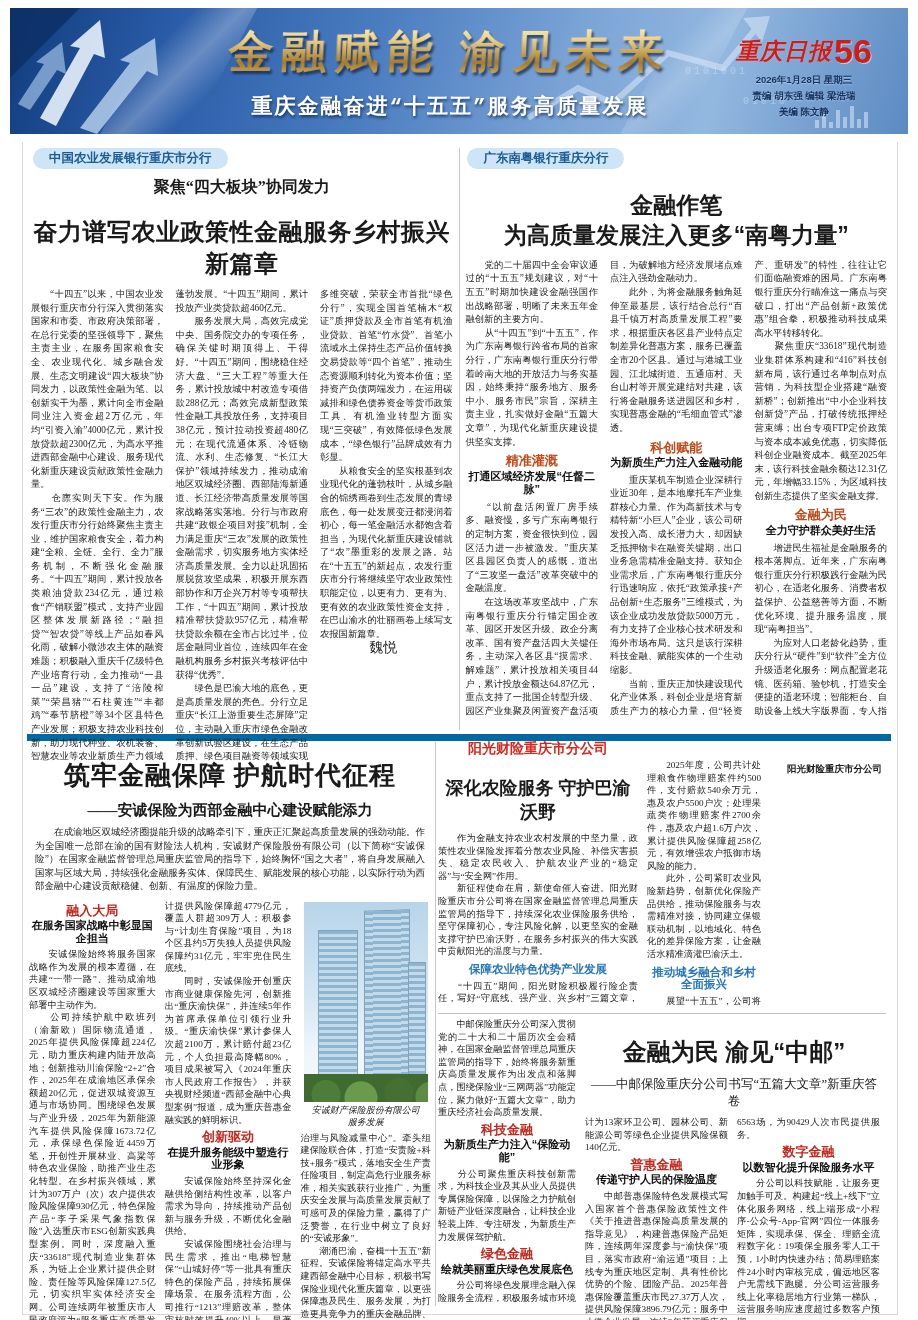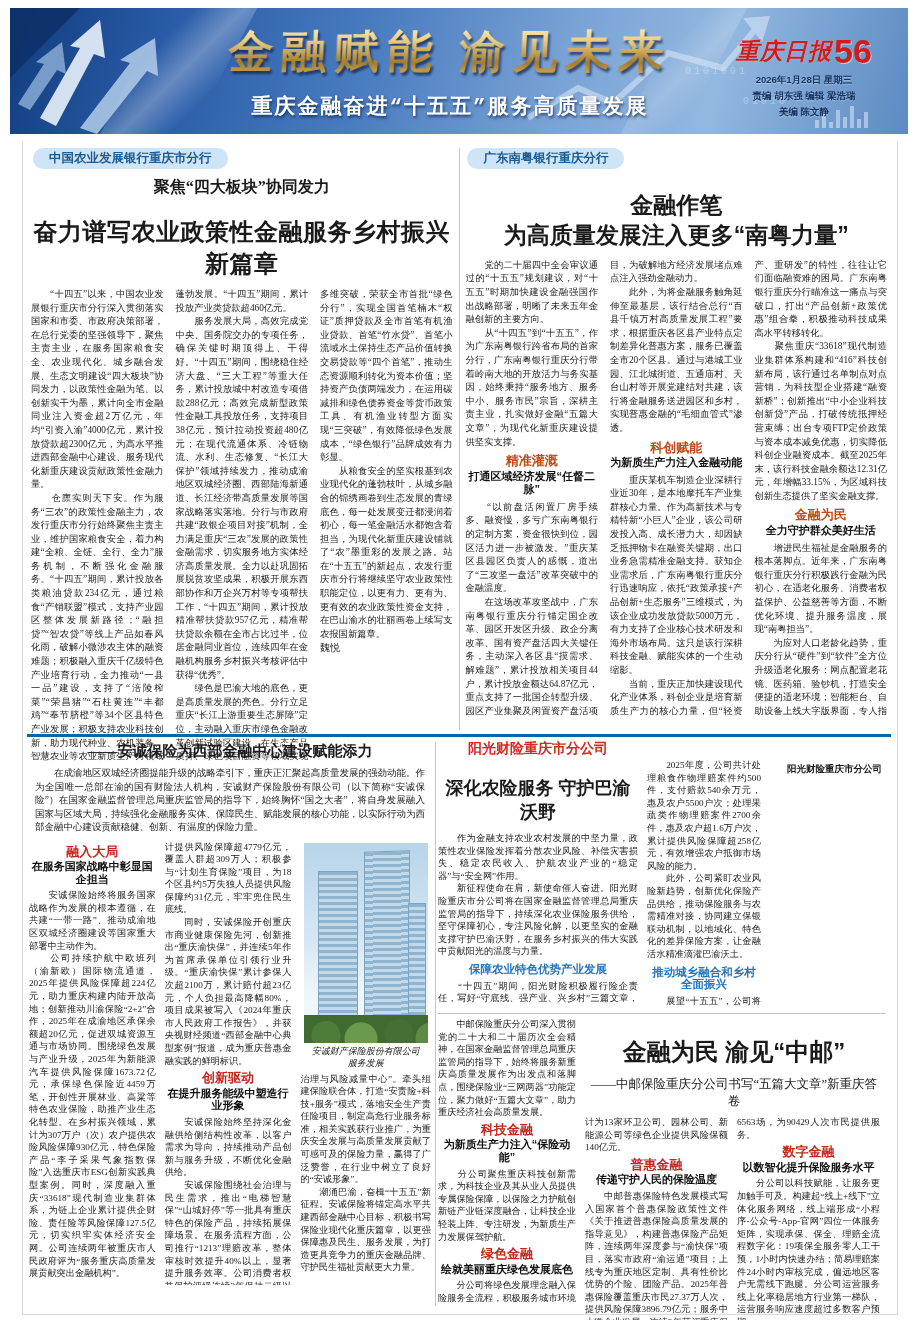--- a/index.html
+++ b/index.html
@@ -25,39 +25,39 @@
     vertical-align:-4px;margin-left:2px;text-shadow:1px 1px 0 rgba(255,255,255,.5);}
   .date-line{font-family:"Liberation Sans",sans-serif;font-size:9.5px;font-weight:bold;color:#14325f;
     margin-top:3px;text-shadow:0 1px 1px rgba(255,255,255,.35);}
   .bin{position:absolute;font-family:"Liberation Mono","DejaVu Sans Mono",monospace;color:rgba(230,240,255,.4);font-size:10px;letter-spacing:3px;}
   .b1{right:160px;top:58px;} .b2{right:120px;top:88px;}
   .bars{position:absolute;right:40px;bottom:6px;display:flex;align-items:flex-end;gap:3px;height:26px;opacity:.55;}
   .bars i{display:block;width:4px;background:#dce9f8;}
   
   .frame{position:absolute;left:22px;top:142px;width:874px;height:1172px;
     border-left:1px solid #d8d8d8;border-right:1px solid #d8d8d8;border-bottom:1px solid #d8d8d8;}
-  .top-articles{position:absolute;left:4px;top:2px;width:864px;height:590px;display:flex;border-bottom:3px solid #0369a1;}
+  .top-articles{position:absolute;left:4px;top:2px;width:864px;height:590px;display:flex;border-bottom:7px solid #0369a1;}
   .top-art{width:425px;padding:2px 4px;}
   .vdiv{width:1px;background:#c9c9c9;margin:4px 2px;}
   .tag{display:inline-block;background:#cde5f6;color:#1d5c93;font-family:"Liberation Sans",sans-serif;
     font-size:12.5px;font-weight:bold;padding:2px 16px;border-radius:11px;margin:2px 0 4px 2px;}
   .kicker{text-align:center;font-weight:bold;font-size:16px;margin:4px 0 2px;}
   h1.head{font-family:"Liberation Sans",sans-serif;font-weight:900;text-align:center;margin:18px 0 8px;}
   .h-bank1{font-size:24px;letter-spacing:0.5px;}
   .h-bank2{font-size:23px;line-height:1.3;margin-top:6px;}
   .body-cols{column-count:3;column-gap:12px;column-fill:auto;height:478px;overflow:hidden;
     font-size:9.3px;line-height:13.6px;text-align:justify;}
   .para{margin:0;white-space:pre-line;}
   .sub{text-align:center;margin:5px 0 4px;break-inside:avoid;}
   .sub .l1{font-size:13px;font-weight:bold;font-family:"Liberation Sans",sans-serif;}
   .sub .l2{font-size:11px;font-weight:bold;color:#111;font-family:"Liberation Sans",sans-serif;margin-top:2px;}
   .sub.orange .l1{color:#bf4a1a;}
   .sub.red .l1{color:#c2281e;}
   .sub.blue .l1{color:#2776b8;font-size:11.5px;}
-  .byline{text-align:left;padding-right:6px;font-size:10px;}
+  .byline{text-align:center;padding-right:6px;font-size:14px;}
   .sig{text-align:right;padding-right:4px;font-size:9.5px;font-weight:bold;margin-top:4px;}
   
   .bottom{position:absolute;left:4px;top:596px;width:864px;height:572px;display:flex;}
   .ancheng{width:402px;padding:2px 2px;}
   .h-ancheng{font-size:26px;letter-spacing:1px;margin:2px 0 2px;}
   .sub-title{text-align:center;font-weight:bold;font-size:15px;margin:2px 0 6px;}
   .intro{font-size:9.5px;line-height:13.5px;text-align:justify;white-space:pre-line;margin:0 6px 6px;}
   .col-row{display:flex;gap:9px;}
   .ncol{font-size:9.2px;line-height:12.6px;text-align:justify;overflow:hidden;}
   .ac-col{width:128px;height:444px;}
@@ -178,20 +178,21 @@
             </div>
             <p class="para">　　增进民生福祉是金融服务的根本落脚点。近年来，广东南粤银行重庆分行积极践行金融为民初心，在适老化服务、消费者权益保护、公益慈善等方面，不断优化环境、提升服务温度，展现“南粤担当”。</p>
             <p class="para">　　为应对人口老龄化趋势，重庆分行从“硬件”到“软件”全方位升级适老化服务：网点配置老花镜、医药箱、验钞机，打造安全便捷的适老环境；智能柜台、自助设备上线大字版界面，专人指导老年客户操作；针对行动不便群体提供上门服务，解决急难愁盼。线上服务同样贴心，手机银行、微信银行优化适老功能，提供语音读屏、振动反馈，提升老年客户使用体验。</p>
           </div>
       </article>
     </section>
 
     <section class="bottom">
 
       <article class="ancheng">
+        <h1 class="head h-ancheng">筑牢金融保障  护航时代征程</h1>
         <div class="sub-title">——安诚保险为西部金融中心建设赋能添力</div>
         <div class="intro">　　在成渝地区双城经济圈提能升级的战略牵引下，重庆正汇聚起高质量发展的强劲动能。作为全国唯一总部在渝的国有财险法人机构，安诚财产保险股份有限公司（以下简称“安诚保险”）在国家金融监督管理总局重庆监管局的指导下，始终胸怀“国之大者”，将自身发展融入国家与区域大局，持续强化金融服务实体、保障民生、赋能发展的核心功能，以实际行动为西部金融中心建设贡献稳健、创新、有温度的保险力量。</div>
         <div class="col-row">
           <div class="ncol ac-col">
               <div class="sub red">
                 <div class="l1">融入大局</div>
                 <div class="l2">在服务国家战略中彰显国企担当</div>
               </div>
               <p class="para">　　安诚保险始终将服务国家战略作为发展的根本遵循，在共建“一带一路”、推动成渝地区双城经济圈建设等国家重大部署中主动作为。</p>
               <p class="para">　　公司持续护航中欧班列（渝新欧）国际物流通道，2025年提供风险保障超224亿元，助力重庆构建内陆开放高地；创新推动川渝保险“2+2”合作，2025年在成渝地区承保余额超20亿元，促进双城资源互通与市场协同。围绕绿色发展与产业升级，2025年为新能源汽车提供风险保障1673.72亿元，承保绿色保险近4459万笔，开创性开展林业、高粱等特色农业保险，助推产业生态化转型。在乡村振兴领域，累计为307万户（次）农户提供农险风险保障930亿元，特色保险产品“李子采果气象指数保险”入选重庆市ESG创新实践典型案例。同时，深度融入重庆“33618”现代制造业集群体系，为链上企业累计提供企财险、责任险等风险保障127.5亿元，切实织牢实体经济安全网。公司连续两年被重庆市人民政府评为“服务重庆高质量发展贡献突出金融机构”。</p>

